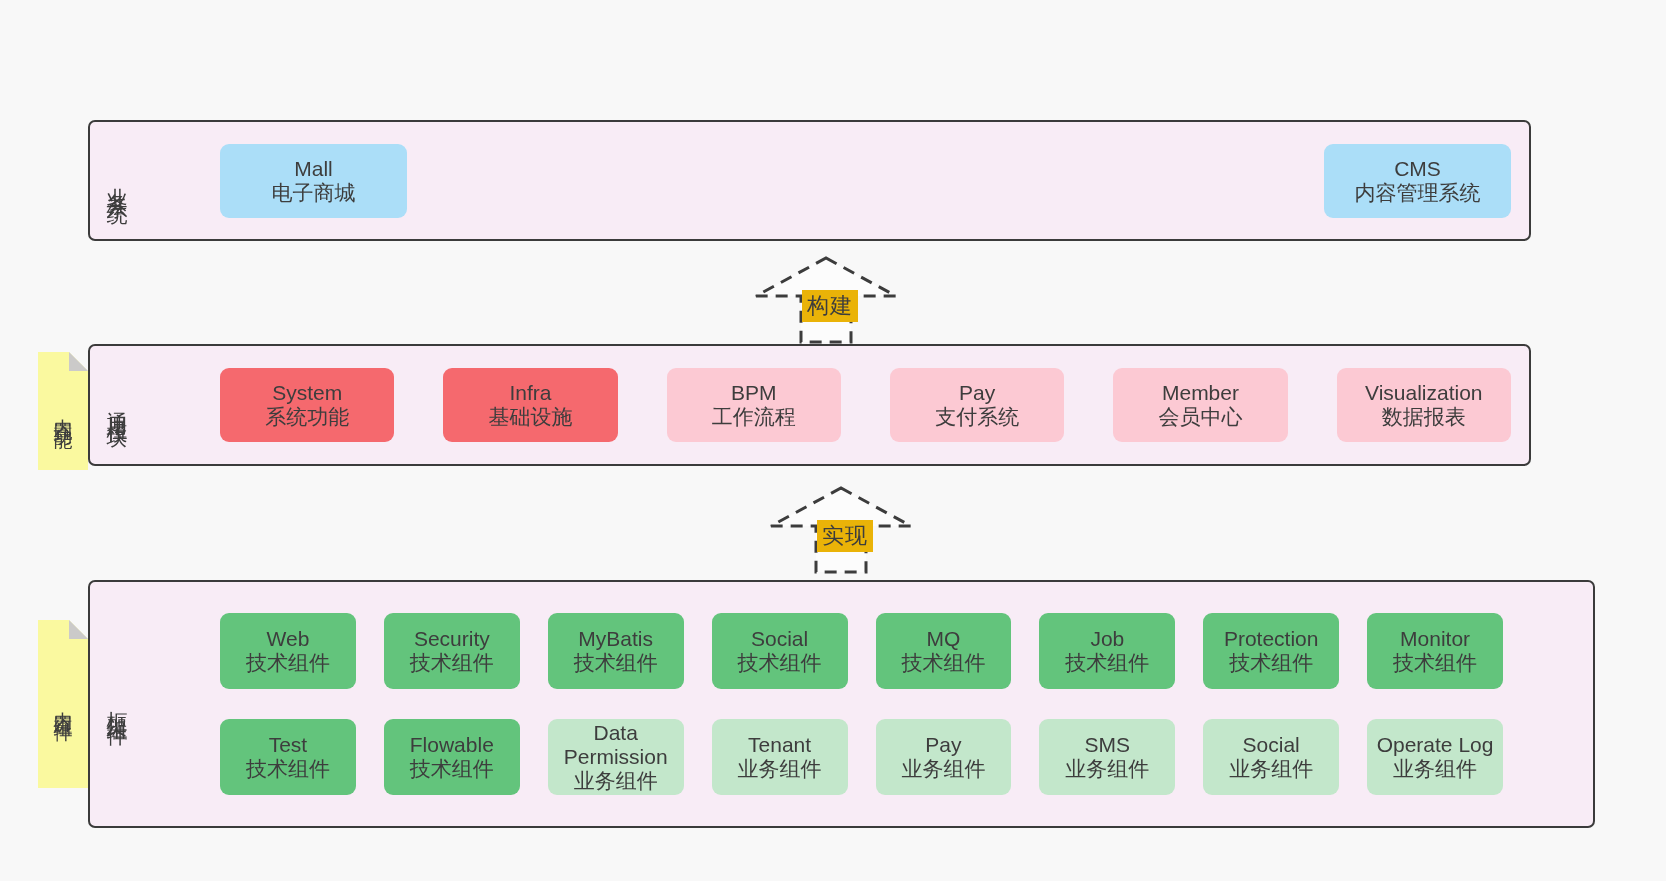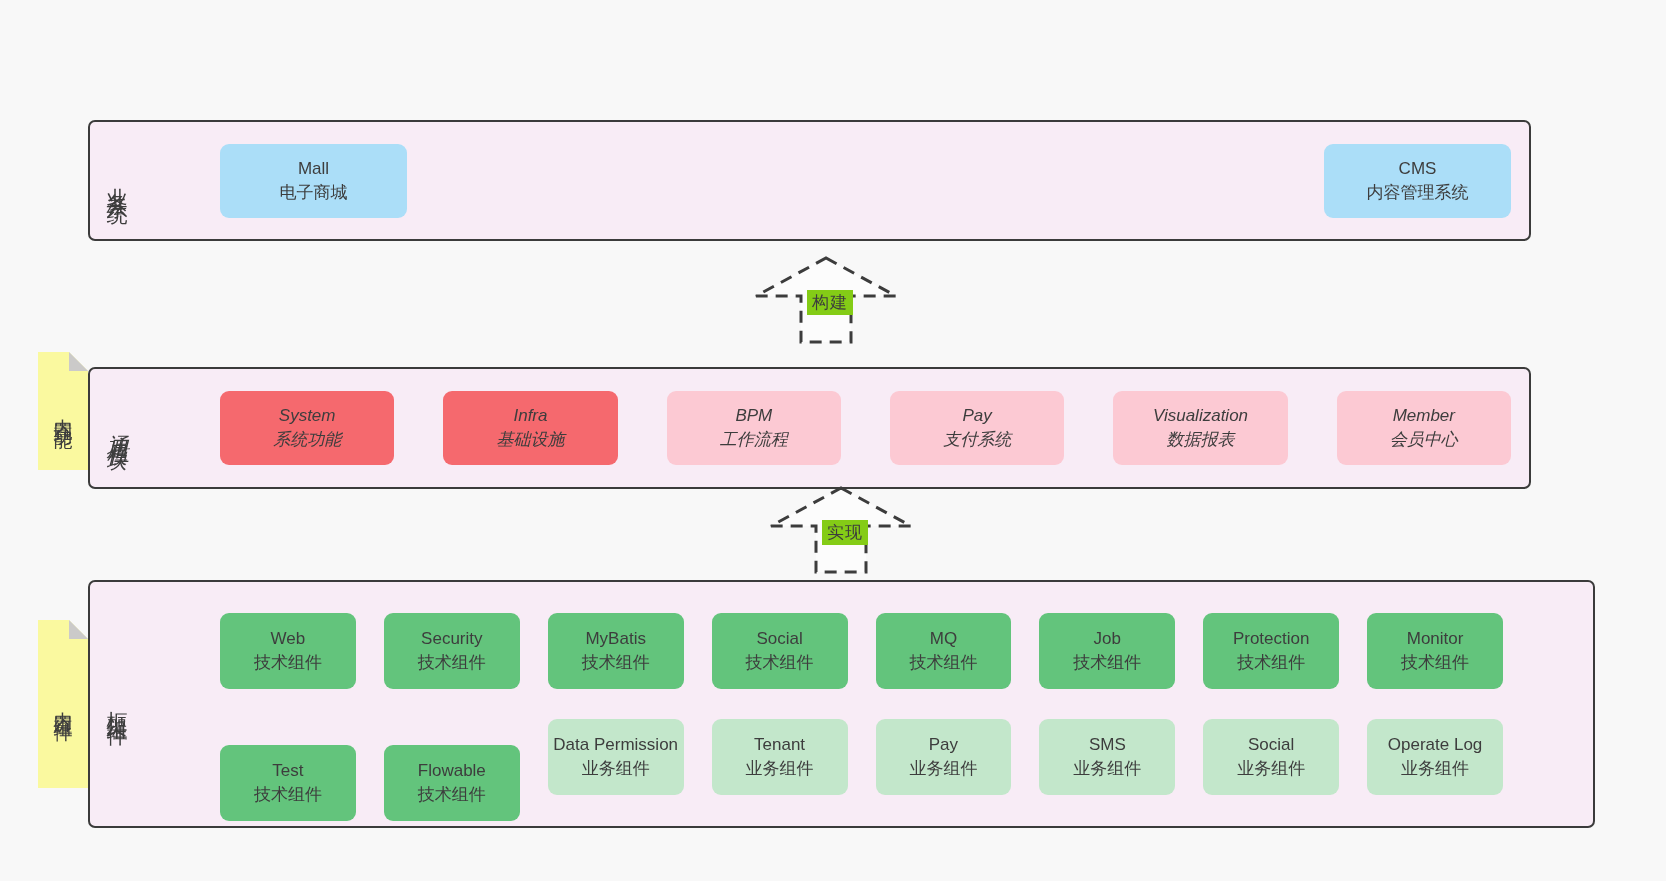--- a/index.html
+++ b/index.html
@@ -10,46 +10,46 @@
     color:var(--text,#3d3d3d);
   }
   .layer{
     position:absolute;
     background:var(--panel,#f8ecf6);
     border:2px solid var(--border,#3b3b3b);
     border-radius:7px;
     box-sizing:border-box;
   }
   .layer-business{left:88px;top:120px;width:1443px;height:121px;}
-  .layer-modules{left:88px;top:367px;width:1443px;height:122px;font-style:italic;}
+  .layer-modules{left:88px;top:344px;width:1443px;height:122px;}
   .layer-framework{left:88px;top:580px;width:1507px;height:248px;}
   .side-label{
     position:absolute;left:10px;top:0;bottom:0;width:34px;
     display:flex;align-items:center;justify-content:center;
     writing-mode:vertical-rl;text-orientation:upright;
     font-size:21px;letter-spacing:5px;color:var(--text,#3d3d3d);
   }
   .rows{
     position:absolute;left:130px;top:0;bottom:0;
     display:flex;flex-direction:column;justify-content:center;gap:30px;
   }
   .layer-business .rows,.layer-modules .rows{right:18px;}
   .layer-framework .rows{right:90px;}
   .row{display:flex;gap:49px;justify-content:space-between;}
   .layer-framework .row{gap:28px;}
   .box{
     width:187px;height:74px;border-radius:9px;
     display:flex;flex-direction:column;align-items:center;justify-content:center;
-    text-align:center;font-size:17px;line-height:24px;
+    text-align:center;font-size:21px;line-height:24px;
   }
   .layer-framework .box{width:145px;height:76px;}
   .v-blue{background:var(--blue,#abdef8);}
   .v-red{background:var(--red,#f5696e);}
   .v-pink{background:var(--pink,#fcc9d3);}
-  .v-green{background:var(--green,#63c47c);margin-top:26px;}
+  .v-green{background:var(--green,#63c47c);}
   .v-lightgreen{background:var(--lightgreen,#c3e7cb);}
   .note{
     position:absolute;width:50px;
     background:var(--note,#faf99f);
     clip-path:polygon(0 0,calc(100% - 19px) 0,100% 19px,100% 100%,0 100%);
     display:flex;align-items:center;justify-content:center;
     writing-mode:vertical-rl;text-orientation:upright;
     font-size:19px;letter-spacing:4px;color:var(--text,#3d3d3d);
   }
   .note-modules{left:38px;top:352px;height:118px;}
@@ -58,21 +58,21 @@
     position:absolute;top:0;right:0;width:19px;height:19px;
     background:var(--fold,#cbcac9);
     clip-path:polygon(0 0,100% 100%,0 100%);
   }
   .arrow{position:absolute;width:160px;height:96px;}
   .arrow-build{left:750px;top:250px;}
   .arrow-implement{left:765px;top:480px;}
   .arrow svg{position:absolute;left:0;top:0;}
   .arrow-label{
     position:absolute;left:50%;top:40px;transform:translateX(-50%);
-    background:#84cc16;padding:1px 5px;font-size:17px;letter-spacing:1px;
+    background:#eab308;padding:1px 5px;font-size:22px;letter-spacing:1px;
     color:var(--text,#3d3d3d);white-space:nowrap;
   }
 </style>
 </head>
 <body style="--bg: #f8f8f8; --panel: #f8ecf6; --border: #3b3b3b; --text: #3d3d3d; --blue: #abdef8; --red: #f5696e; --pink: #fcc9d3; --green: #63c47c; --lightgreen: #c3e7cb; --note: #faf99f; --fold: #cbcac9;">
 
 <section class="layer layer-business">
   <div class="side-label">业务系统</div>
   <div class="rows">
       <div class="row">
@@ -113,26 +113,26 @@
         </div>
         <div class="box v-pink">
           <div class="box-title">BPM</div>
           <div class="box-subtitle">工作流程</div>
         </div>
         <div class="box v-pink">
           <div class="box-title">Pay</div>
           <div class="box-subtitle">支付系统</div>
         </div>
         <div class="box v-pink">
+          <div class="box-title">Member</div>
+          <div class="box-subtitle">会员中心</div>
+        </div>
+        <div class="box v-pink">
           <div class="box-title">Visualization</div>
           <div class="box-subtitle">数据报表</div>
-        </div>
-        <div class="box v-pink">
-          <div class="box-title">Member</div>
-          <div class="box-subtitle">会员中心</div>
         </div>
       </div>
     </div>
 </section>
 
 <div class="arrow arrow-implement">
   <svg width="160" height="96" viewBox="0 0 160 96">
     <polygon points="76,8 146,46 101,46 101,92 51,92 51,46 6,46" fill="#fcfcfc" stroke="#3c3c3c" stroke-width="3" stroke-dasharray="12 8" stroke-linejoin="miter"></polygon>
   </svg>
   <div class="arrow-label">实现</div>

